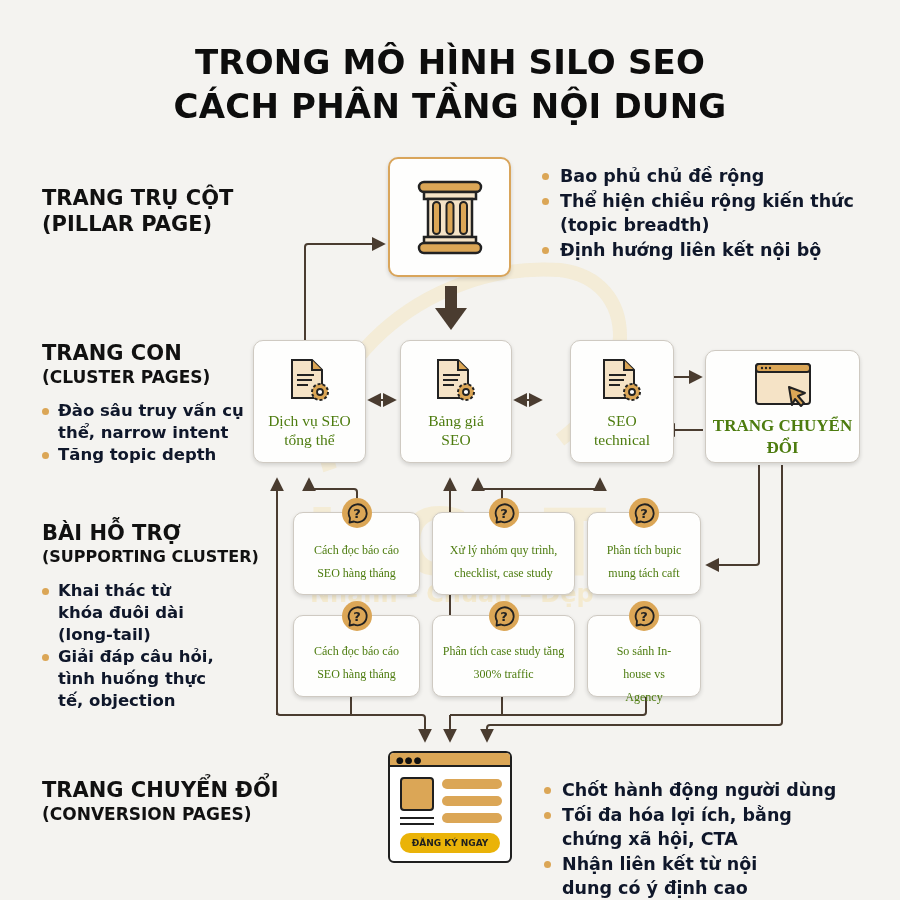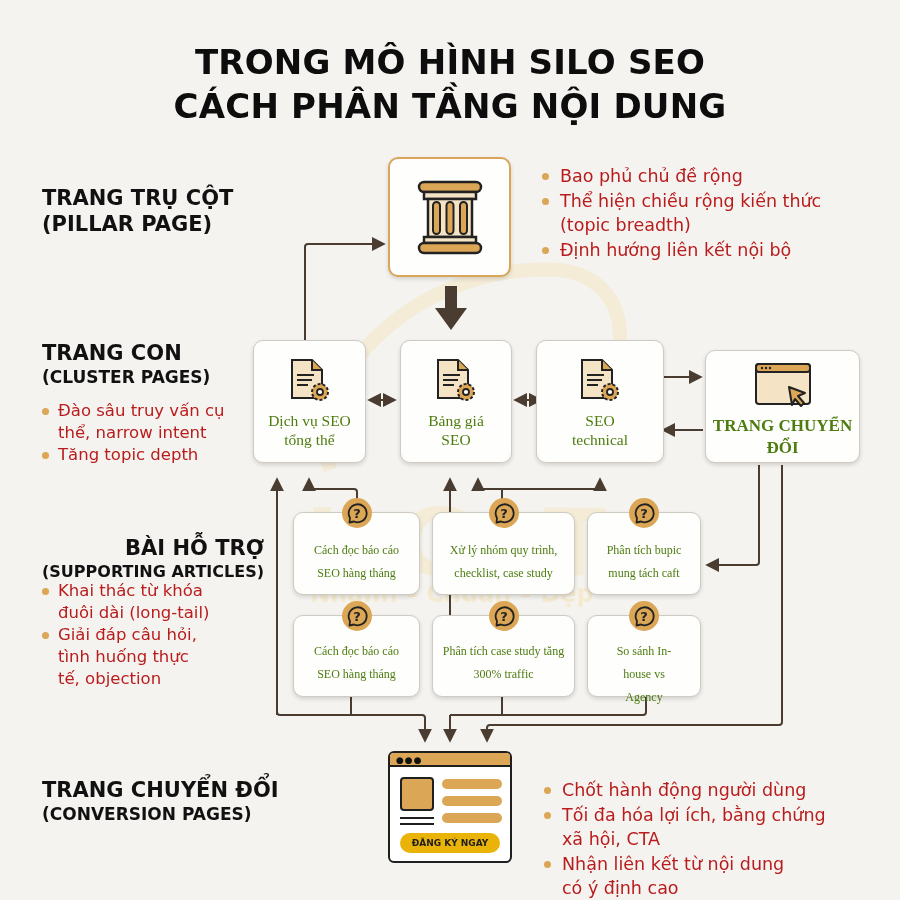--- a/index.html
+++ b/index.html
@@ -23,21 +23,21 @@
 
     
     .tier-title {
       position: absolute; left: 42px; font-weight: bold; font-size: 21px; line-height: 26px; color: #111;
     }
     .tier-sub {
       display: block; font-size: 17px; line-height: 22px; font-weight: bold;
     }
     .bullets { list-style: none; }
     .bullets li {
-      position: relative; padding-left: 18px; font-size: 16.5px; line-height: 22px; color: #b91c1c;
+      position: relative; padding-left: 18px; font-size: 16.5px; line-height: 22px; color: #0f172a; font-weight: bold;
     }
     .bullets li::before {
       content: ""; position: absolute; left: 2px; top: 8px; width: 7px; height: 7px; border-radius: 50%;
       background: #dba656;
     }
     .right-bullets li { font-size: 17.5px; line-height: 24.5px; padding-left: 20px; }
     .right-bullets li::before { top: 9px; }
 
     
     .card {
@@ -164,21 +164,21 @@
   <svg width="44" height="48" viewBox="0 0 44 48">
     <path d="M4 3 H24 L34 13 V41 H4 Z" fill="#f5e3c6" stroke="#222" stroke-width="2"></path>
     <path d="M24 3 V13 H34" fill="#dba656" stroke="#222" stroke-width="2"></path>
     <path d="M9 18 H26 M9 23 H24 M9 28 H20" stroke="#222" stroke-width="2"></path>
     <circle cx="32" cy="35" r="8" fill="#dba656" stroke="#222" stroke-width="2" stroke-dasharray="3 2"></circle>
     <circle cx="32" cy="35" r="3" fill="#fff" stroke="#222" stroke-width="1.8"></circle>
   </svg>
   <div class="card-label" style="margin-top:6px;width:70px;">Bảng giá SEO</div>
 </div>
 
-<div class="card" style="left:536px;top:340px;width:128px;height:123px;padding-top:16px;">
+<div class="card" style="left:570px;top:340px;width:104px;height:123px;padding-top:16px;">
   <svg width="44" height="48" viewBox="0 0 44 48">
     <path d="M4 3 H24 L34 13 V41 H4 Z" fill="#f5e3c6" stroke="#222" stroke-width="2"></path>
     <path d="M24 3 V13 H34" fill="#dba656" stroke="#222" stroke-width="2"></path>
     <path d="M9 18 H26 M9 23 H24 M9 28 H20" stroke="#222" stroke-width="2"></path>
     <circle cx="32" cy="35" r="8" fill="#dba656" stroke="#222" stroke-width="2" stroke-dasharray="3 2"></circle>
     <circle cx="32" cy="35" r="3" fill="#fff" stroke="#222" stroke-width="1.8"></circle>
   </svg>
   <div class="card-label" style="margin-top:6px;width:80px;">SEO technical</div>
 </div>
 
@@ -187,23 +187,23 @@
     <rect x="3" y="3" width="54" height="40" rx="3" fill="#f5e3c6" stroke="#222" stroke-width="2"></rect>
     <rect x="3" y="3" width="54" height="8" rx="3" fill="#dba656" stroke="#222" stroke-width="2"></rect>
     <circle cx="9" cy="7" r="1.2" fill="#222"></circle>
       <circle cx="13" cy="7" r="1.2" fill="#222"></circle>
       <circle cx="17" cy="7" r="1.2" fill="#222"></circle>
     <path d="M36 26 L52 32 L45 35 L51 42 L48 45 L42 38 L39 44 Z" fill="#dba656" stroke="#222" stroke-width="2" stroke-linejoin="round"></path>
   </svg>
   <div class="card-label conv-label" style="margin-top:4px;width:140px;">TRANG CHUYỂN ĐỔI</div>
 </div>
 
-<div class="tier-title" style="top:535px;text-align:right;">
+<div class="tier-title" style="top:520px;">
   <span>BÀI HỖ TRỢ</span>
-  <span class="tier-sub" style="font-size:16px;">(SUPPORTING ARTICLES)</span>
+  <span class="tier-sub" style="font-size:16px;">(SUPPORTING CLUSTER)</span>
 </div>
 <ul class="bullets abs" style="left:40px;top:580px;width:175px;">
   <li>Khai thác từ khóa đuôi dài (long-tail)</li>
   <li>Giải đáp câu hỏi, tình huống thực tế, objection</li>
 </ul>
 
 <div class="card q-card" style="left:293px;top:512px;width:127px;height:83px;padding-top:26px;">
   <svg class="q-badge" viewBox="0 0 32 32">
     <circle cx="16" cy="16" r="15" fill="#dba656"></circle>
     <path d="M9 21 A9 9 0 1 1 13 24.5 L8.5 25.5 Z" fill="none" stroke="#222" stroke-width="1.8" stroke-linejoin="round"></path>

